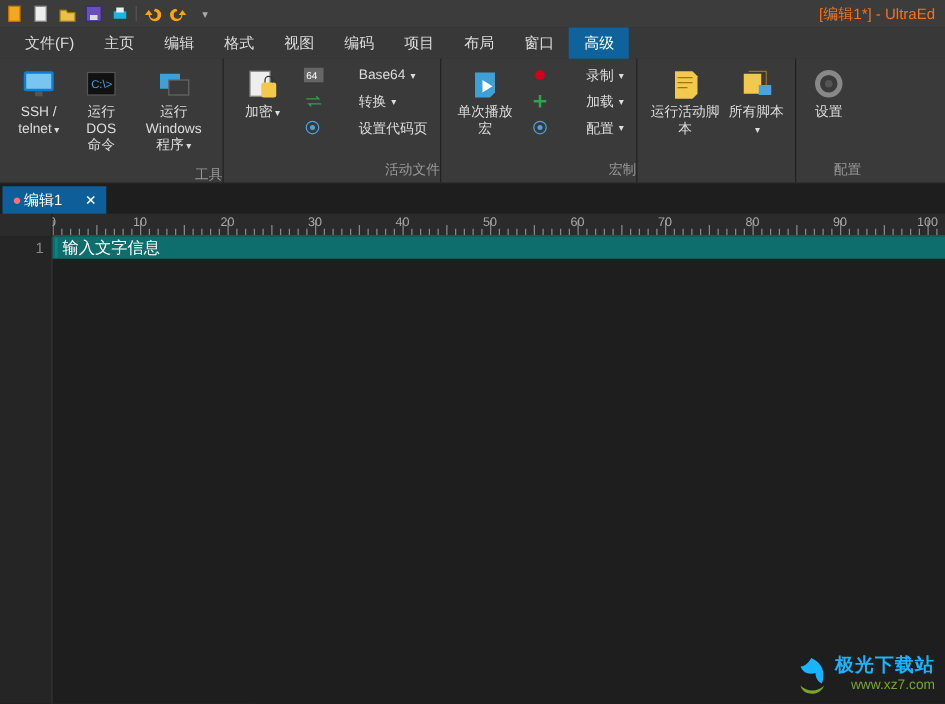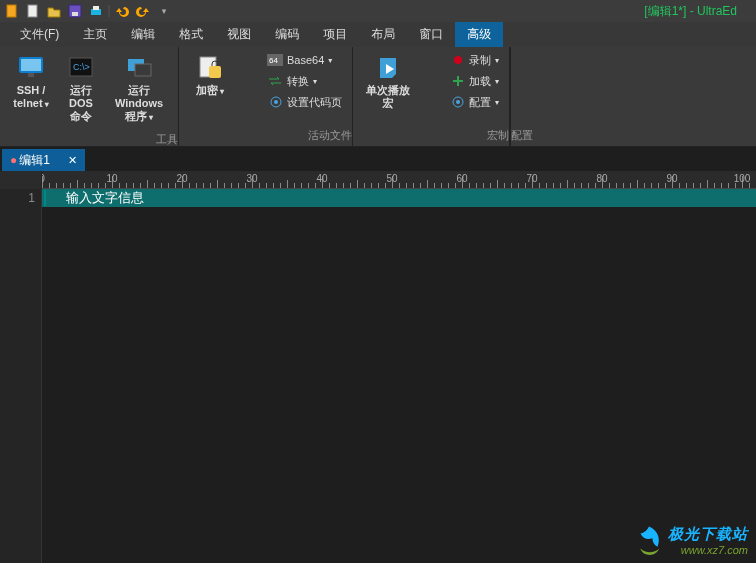--- a/index.html
+++ b/index.html
@@ -1,36 +1,36 @@
 <!DOCTYPE html>
 <html><head>
 <meta charset="utf-8">
 <style>
 * { margin: 0; padding: 0; box-sizing: border-box; font-family: "Microsoft YaHei", sans-serif; }
 body { width: 756px; height: 563px; background: #2b2b2b; overflow: hidden; position: relative; }
 
 .titlebar { height: 22px; background: #3c3c3c; display: flex; align-items: center; }
 .titlebar .qat { display: flex; gap: 3px; align-items: center; padding-left: 3px; }
 .qat-icon { width: 18px; height: 18px; display: inline-flex; align-items: center; justify-content: center; font-size: 12px; }
-.titlebar .title { margin-left: auto; color: #22c55e; font-size: 12px; padding-right: 19px; white-space: nowrap; }
+.titlebar .title { margin-left: auto; color: #f97316; font-size: 12px; padding-right: 8px; white-space: nowrap; }
 
 .menubar { height: 25px; background: #383838; display: flex; align-items: center; padding-left: 8px; }
 .menu-item { color: #ddd; font-size: 12px; padding: 4px 12px; cursor: pointer; }
 .menu-item.active { background: #0e639c; color: #fff; }
 
 .ribbon { height: 100px; background: #3a3a3a; border-bottom: 1px solid #222; display: flex; }
 .ribbon-group { border-right: 1px solid #222; display: flex; flex-direction: column; }
 .ribbon-group-body { display: flex; flex: 1; padding: 3px 6px; align-items: flex-start; }
 .ribbon-group-title { text-align: right; color: #999; font-size: 11px; padding: 2px 0 3px 0; }
 .big-btn { display: flex; flex-direction: column; align-items: center; justify-content: flex-start; width: 50px; padding: 3px 2px; color: #ddd; font-size: 11px; text-align: center; cursor: pointer; line-height: 1.2; }
 .big-btn .icon { width: 28px; height: 28px; margin-bottom: 3px; display: flex; align-items: center; justify-content: center; }
-.big-btn .lbl { white-space: pre-line; font-weight: bold; }
+.big-btn .lbl { white-space: pre-line; }
 .caret-down::after { content: "▾"; font-size: 8px; margin-left: 2px; }
 .small-row { display: flex; align-items: center; color: #ddd; font-size: 11px; padding: 2px 4px; cursor: pointer; white-space: nowrap; }
-.small-row .s-icon { width: 40px; height: 16px; margin-right: 4px; display: inline-flex; align-items: center; justify-content: flex-end; }
+.small-row .s-icon { width: 40px; height: 16px; margin-right: 4px; display: inline-flex; align-items: center; justify-content: flex-start; }
 .vstack { display: flex; flex-direction: column; gap: 1px; }
 
 .tabrow { height: 24px; background: #1e1e1e; display: flex; align-items: flex-end; padding-left: 2px; }
 .doctab { height: 22px; background: #0e5f99; color: #fff; font-size: 12px; display: flex; align-items: center; padding: 0 8px; gap: 18px; }
 .doctab .doc-edit { color: #fff; }
 .doctab .close { font-size: 11px; }
 .doctab .dot { color: #ff7070; margin-right: 2px; }
 
 .ruler-wrap { height: 18px; background: #2b2b2b; display: flex; }
 .gutter-spacer { width: 42px; border-right: 1px solid #222; }
@@ -38,23 +38,23 @@
 .ruler-tick { position: absolute; bottom: 0; width: 1px; height: 5px; background: #888; }
 .ruler-tick.mid { height: 8px; }
 .ruler-tick.major { height: 12px; }
 .ruler-label { position: absolute; bottom: 4px; transform: translateX(-50%); }
 
 .editor-wrap { display: flex; height: calc(563px - 22px - 25px - 100px - 24px - 18px); background: #1e1e1e; }
 .gutter { width: 42px; background: #252526; color: #8a8a8a; font-size: 12px; text-align: right; padding-right: 6px; padding-top: 2px; border-right: 1px solid #333; }
 .editor { flex:1; position: relative; }
 .editor .line1 { height: 18px; background: #0e6e6e; display: flex; align-items: center; }
 .editor .cursorcol { width: 2px; height: 16px; background: #088; margin-left: 2px; }
-.editor .text { color: #fff; font-size: 13px; margin-left: 20px; }
-
-.watermark { position: absolute; right: 8px; bottom: 6px; text-align: right; display:flex; align-items:center; gap:2px;font-style:italic;}
+.editor .text { color: #fff; font-size: 13px; margin-left: 4px; }
+
+.watermark { position: absolute; right: 8px; bottom: 6px; text-align: right; display:flex; gap:2px;}
 .watermark .logo { width:34px; height:34px; }
 .watermark .t1 { color: #19b4ff; font-size: 15px; font-weight: bold; letter-spacing: 1px; }
 .watermark .t2 { color: #7aa52e; font-size: 11px; }
 
 svg { display: block; }
 </style>
 </head>
 <body>
 
 <div class="titlebar">
@@ -243,24 +243,54 @@
             </span>
             <span>配置</span>
             <span style="margin-left:4px;font-size:8px">▾</span>
           </div>
       </div>
     </div>
     <div class="ribbon-group-title">宏制</div>
   </div>
 
   <div class="ribbon-group">
+    <div class="ribbon-group-body">
+      <div class="big-btn" style="width:64px">
+        <span class="icon">
+            <svg width="28" height="26">
+              <path d="M6 3h14l4 4v14l-4 4H6z" fill="#f2c94c"></path>
+              <path d="M8 8h12M8 12h12M8 16h8" stroke="#a07700"></path>
+            </svg>
+          </span>
+        <span class="lbl">运行活动脚本</span>
+      </div>
+      <div class="big-btn">
+        <span class="icon">
+            <svg width="28" height="26">
+              <path d="M4 5h14v16H4z" fill="#f2c94c"></path>
+              <path d="M8 3h14v16" fill="none" stroke="#a07700"></path>
+              <rect x="16" y="14" width="10" height="8" fill="#4aa3df"></rect>
+            </svg>
+          </span>
+        <span class="lbl caret-down">所有脚本</span>
+      </div>
+    </div>
   </div>
 
   <div class="ribbon-group" style="border-right:none">
     <div class="ribbon-group-body">
+      <div class="big-btn" style="width:40px">
+        <span class="icon">
+            <svg width="28" height="28">
+              <circle cx="14" cy="14" r="9" fill="none" stroke="#888" stroke-width="4"></circle>
+              <circle cx="14" cy="14" r="3" fill="#555"></circle>
+            </svg>
+          </span>
+        <span class="lbl">设置</span>
+      </div>
     </div>
     <div class="ribbon-group-title">配置</div>
   </div>
 
 </div>
 
 <div class="tabrow">
   <div class="doctab">
     <span style="display:flex;align-items:center">
         <span class="dot">●</span>

